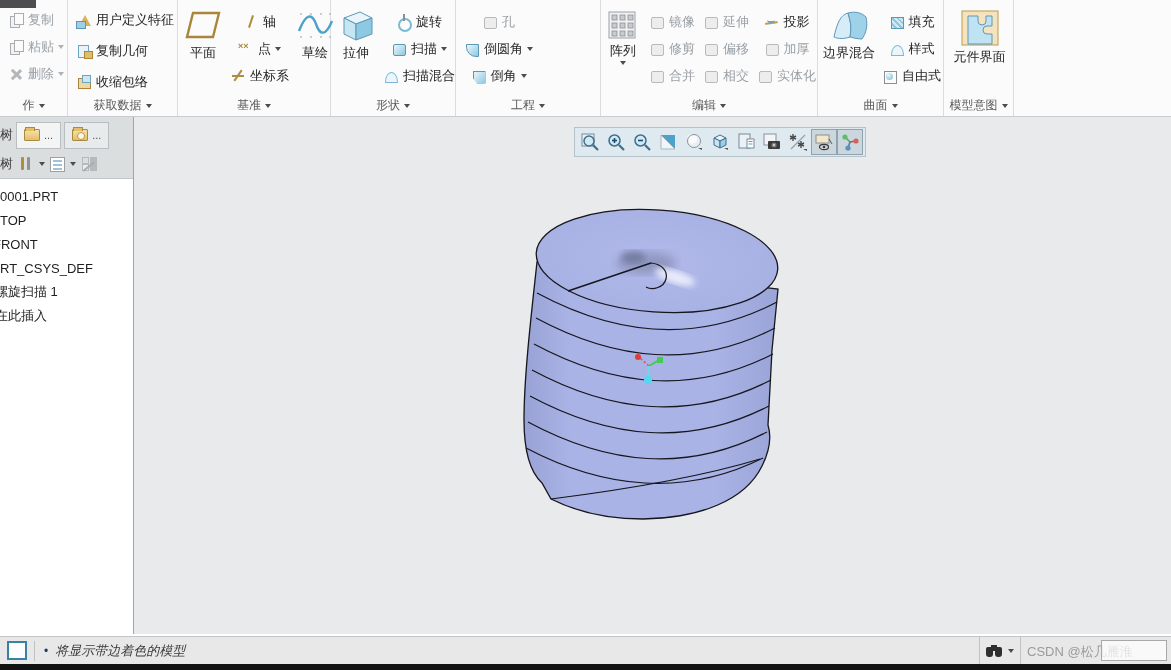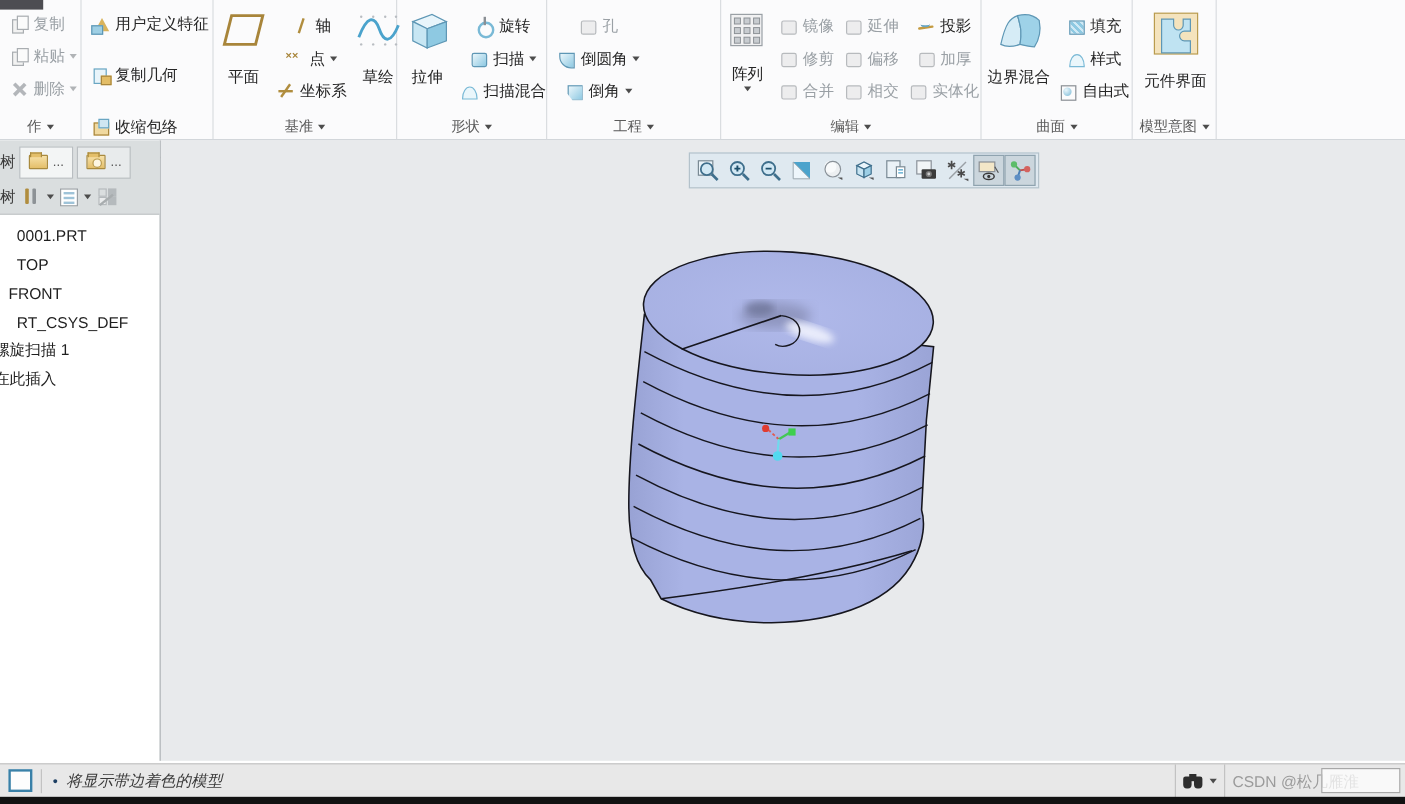--- a/index.html
+++ b/index.html
@@ -16,21 +16,21 @@
   .rgroup { height:116px; border-right:1px solid #dadde0; display:flex; flex-direction:column; }
   .rg-content { flex:1; display:flex; align-items:flex-start; padding:8px 3px 0 5px; gap:4px; }
   .rg-label { height:21px; font-size:12px; color:#5a5a5a; display:flex; align-items:center;
     justify-content:center; gap:4px; white-space:nowrap; }
   .scol { display:flex; flex-direction:column; }
   .sbtn { display:flex; align-items:center; gap:4px; height:27px; font-size:13px;
     color:#262626; padding:0 3px; white-space:nowrap; cursor:default;justify-content:center; }
   .sbtn.dis { color:#9aa0a5; }
   .bigbtn { display:flex; flex-direction:column; align-items:center; justify-content:flex-start;
     font-size:13px; color:#262626; padding-top:1px; white-space:nowrap; }
-  .bigbtn .blabel { margin-top:14px; line-height:14px; }
+  .bigbtn .blabel { margin-top:3px; line-height:14px; }
   .dd { width:0; height:0; border-left:3.5px solid transparent; border-right:3.5px solid transparent;
     border-top:4px solid #4c4c4c; display:inline-block; }
   .dd.dis { border-top-color:#b0b3b6; }
   .grid3 { display:grid; grid-template-columns:auto auto auto; column-gap:2px; }
 
   
   .i16 { width:16px; height:16px; position:relative; display:inline-block; flex:0 0 16px; }
   .ic-doc::before { content:""; position:absolute; left:2px; top:4px; width:8px; height:10px;
     background:#f2f2f2; border:1px solid #a9adb1; }
   .ic-doc::after { content:""; position:absolute; left:6px; top:1px; width:8px; height:10px;
@@ -104,21 +104,21 @@
   .list-ic { width:15px; height:15px; border:1px solid #9aa0a4; background:#fff; position:relative; }
   .list-ic::before { content:""; position:absolute; left:2px; top:2px; width:9px; height:2px;
     background:#9fc3d8; box-shadow:0 4px 0 #9fc3d8, 0 8px 0 #9fc3d8; }
   .net-ic { width:16px; height:16px; position:relative; opacity:.45; }
   .net-ic::before { content:""; position:absolute; left:1px; top:1px; width:5px; height:5px;
     border:1px solid #8a8f94; box-shadow:0 7px 0 -1px #fff, 0 7px 0 0 #8a8f94, 8px 0 0 0 #8a8f94, 8px 7px 0 0 #8a8f94; }
   .net-ic::after { content:""; position:absolute; left:2px; top:14px; width:14px; height:1.5px;
     background:#6d7276; transform:rotate(-38deg); transform-origin:left; }
   .nav-tree { padding-top:5px; }
   .tree-item { height:24px; display:flex; align-items:center; font-size:13px; color:#1f1f1f;
-    padding-left:14px; white-space:nowrap; overflow:hidden; }
+    padding-left:0; white-space:nowrap; overflow:hidden; }
   .tree-item.cjk { margin-left:-5px; padding-left:0; }
 
   
   .graphics { position:absolute; left:134px; top:117px; width:1037px; height:517px; background:#e8eaec; }
   .gtoolbar { position:absolute; left:440px; top:10px; height:30px; display:flex; align-items:center;
     background:#dfe9f0; border:1px solid #b4c2cb; padding:1px 2px; z-index:3; }
   .gtb { width:26px; height:26px; display:flex; align-items:center; justify-content:center; position:relative; }
   .gtb.pressed { background:#cbd6dd; border:1px solid #8fa3af; }
   .model-svg { position:absolute; left:0; top:0; }
 
@@ -167,21 +167,21 @@
           <span class="dd dis"></span>
         </div>
       </div>
       <div class="rg-label">
         <span>作</span>
           <span class="dd"></span>
       </div>
     </div>
 
     <div class="rgroup" style="width:110px">
-      <div class="rg-content" style="flex-direction:column;padding-top:6px;gap:16px">
+      <div class="rg-content" style="flex-direction:column;padding-top:6px;gap:4px">
         <div class="sbtn">
           <span class="i16 ic-cone"></span>
           <span>用户定义特征</span>
         </div>
         <div class="sbtn">
           <span class="i16 ic-cg"></span>
           <span>复制几何</span>
         </div>
         <div class="sbtn">
           <span class="i16 ic-sw"></span>

